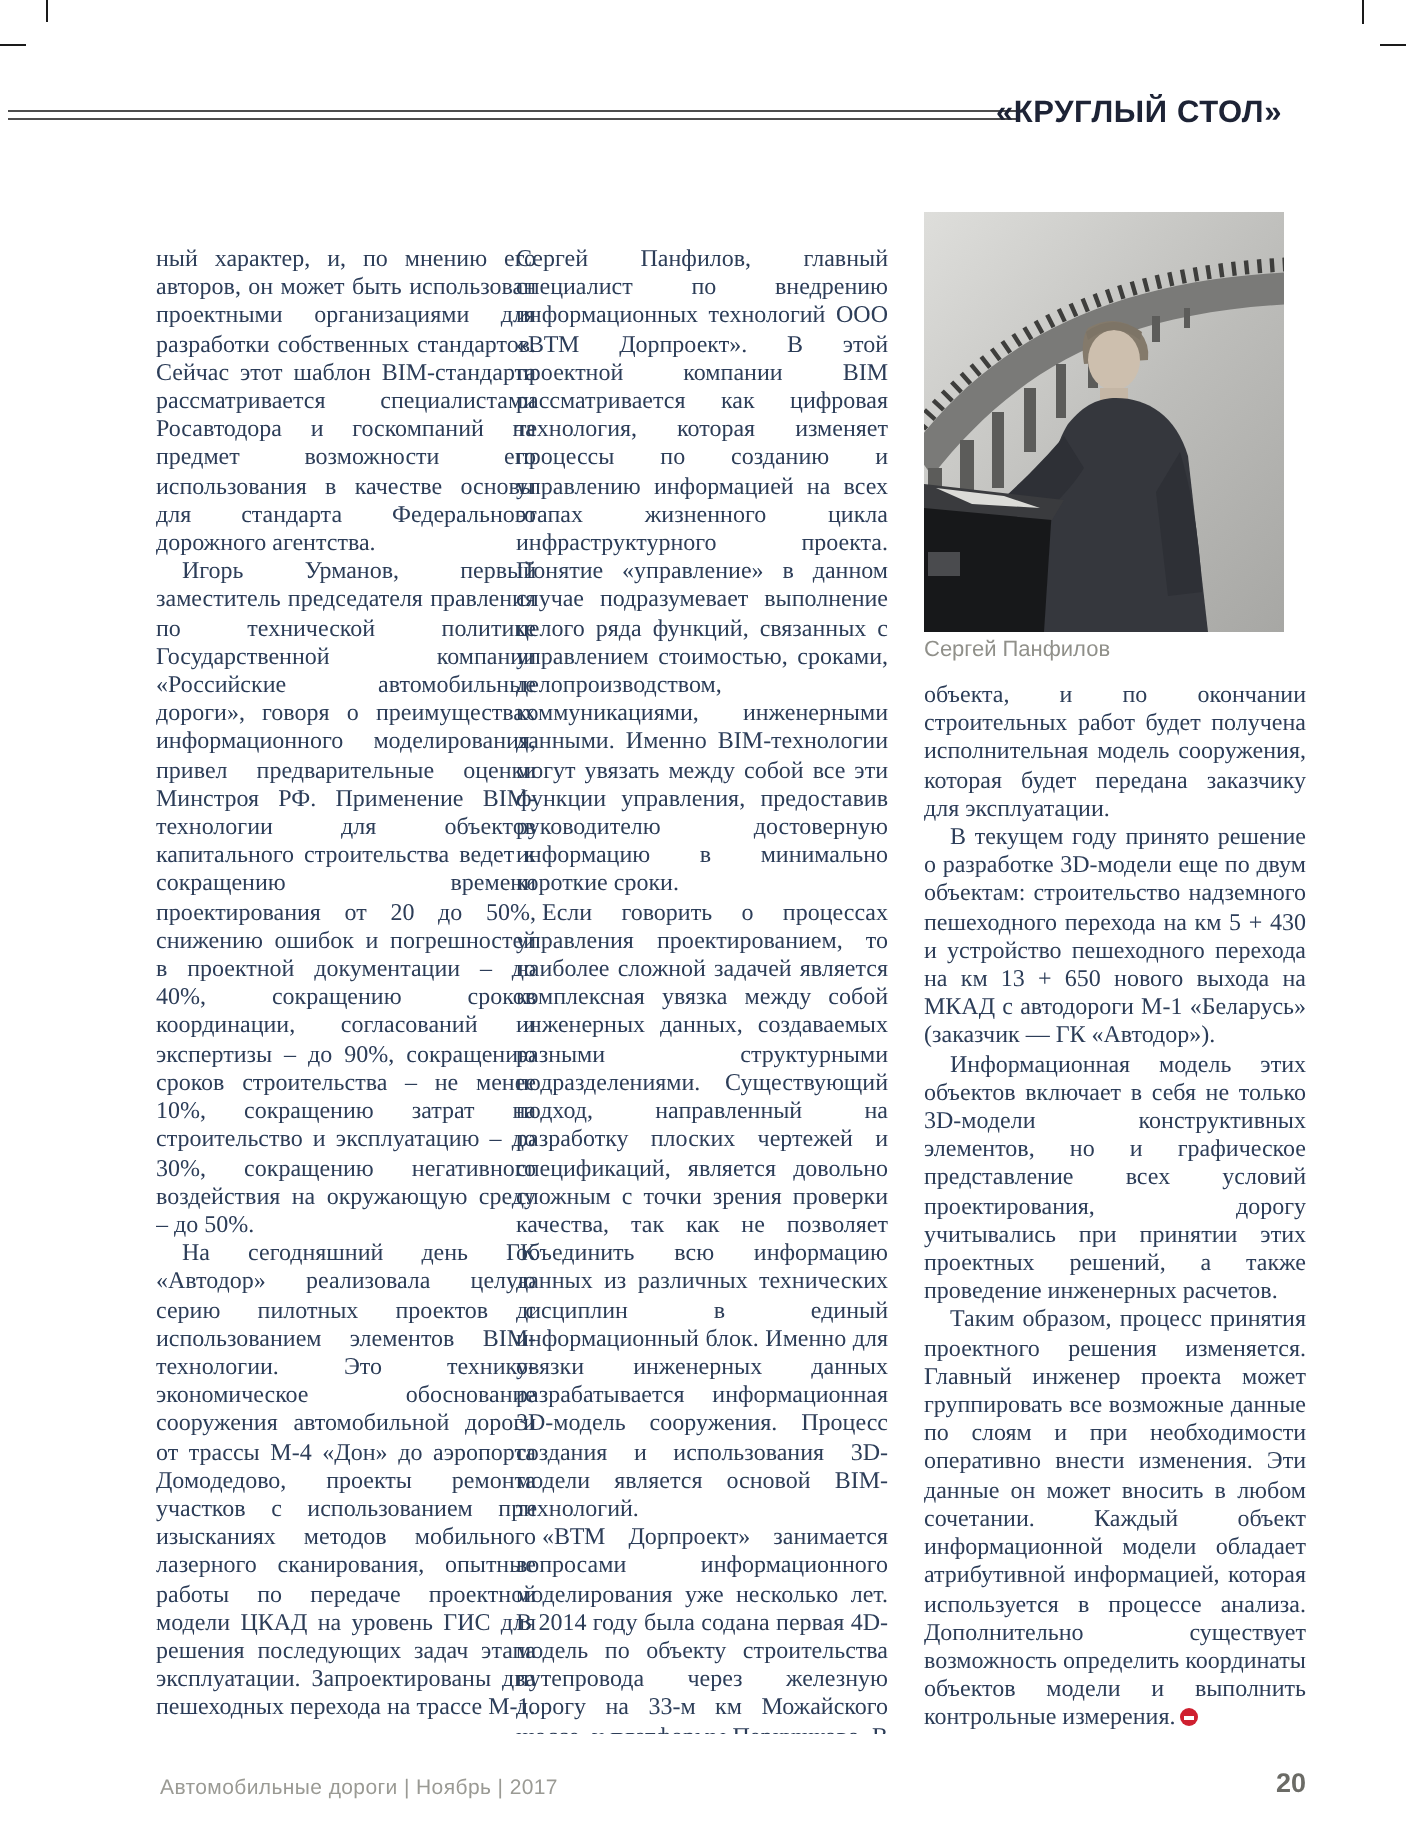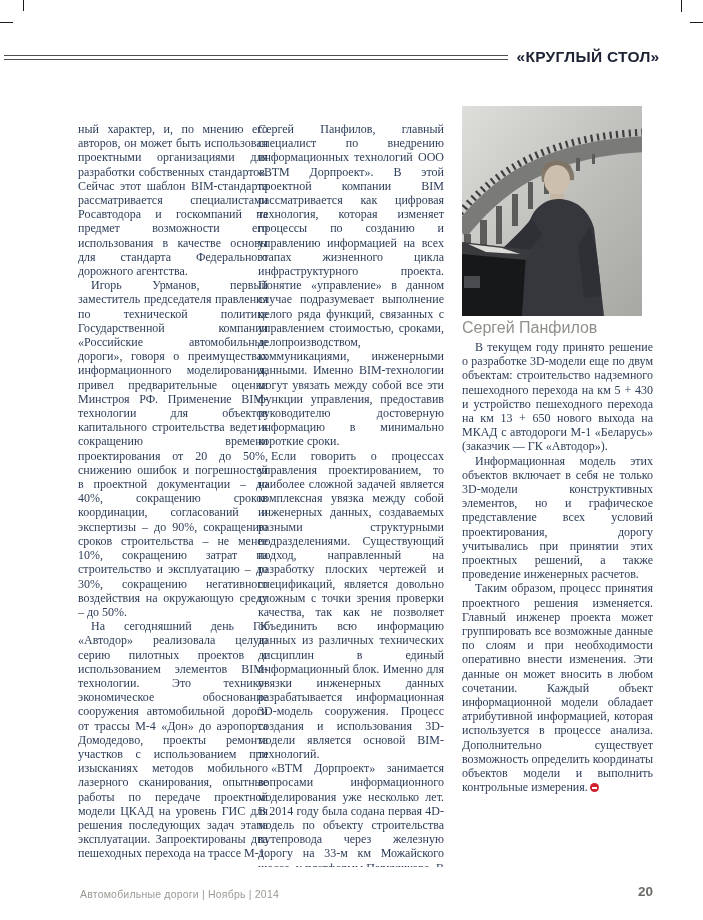--- a/index.html
+++ b/index.html
@@ -19,21 +19,21 @@
 
   
   .section-rule {
     position: absolute; left: 4px; top: 55px; width: 504px; height: 3px;
     border-top: 1px solid #4d4d4d; border-bottom: 1px solid #4d4d4d;
   }
   .section-label {
     position: absolute; top: 48px; right: 25px; width: 180px;
     font-family: "Liberation Sans", sans-serif;
     font-size: 15.5px; font-weight: bold; letter-spacing: 0.3px;
-    color: #1d2335; text-align: center;
+    color: #1d2335; text-align: left;
   }
 
   
   .col {
     position: absolute; top: 97px;
     font-size: 12px; line-height: 14.2px;
     color: #2c3d58; text-align: justify;
     hyphens: auto; -webkit-hyphens: auto;
     overflow: hidden;
   }
@@ -51,21 +51,21 @@
   }
 
   
   .photo-frame {
     position: absolute; left: 462px; top: 106px; width: 180px; height: 210px;
     overflow: hidden;
   }
   .photo-caption {
     position: absolute; left: 462px; top: 319px; width: 190px;
     font-family: "Liberation Sans", sans-serif;
-    font-size: 16px; color: #90908a; text-align: left;
+    font-size: 11px; color: #90908a; text-align: left;
   }
   .col-3-text { position: absolute; left: 462px; top: 340px; width: 191px; height: 528px;
     font-size: 12px; line-height: 14.2px; color: #2c3d58; text-align: justify;
     hyphens: auto; -webkit-hyphens: auto; overflow: hidden;
   }
   .col-3-text p { margin: 0; text-indent: 13px; }
   .col-3-text p.cont { text-indent: 0; }
 
   
   .end-mark {
@@ -156,19 +156,20 @@
       <path d="M 0 140 L 64 148 L 60 210 L 0 210 Z" fill="#17181a"></path>
       <path d="M 0 136 L 70 144 L 64 154 L 0 148 Z" fill="#3a3b3e"></path>
       <path d="M 6 138 L 40 142 L 58 148 L 24 146 Z" fill="#dcdcd8"></path>
       <rect x="2" y="170" width="16" height="12" fill="#4a4b4e"></rect>
     </g>
   </svg>
 </div>
 <div class="photo-caption">Сергей Панфилов</div>
 
 <div class="col-3-text">
+  <p class="cont">объекта, и по окончании строительных работ будет получена исполнительная модель сооружения, которая будет передана заказчику для эксплуатации.</p>
   <p>В текущем году принято решение о разработке 3D-модели еще по двум объектам:  строительство надземного пешеходного перехода на км 5 + 430 и устройство пешеходного перехода на км 13 + 650 нового выхода на МКАД с автодороги М-1 «Беларусь» (заказчик — ГК «Автодор»).</p>
   <p>Информационная модель этих объектов включает в себя не только 3D-модели конструктивных элементов, но и графическое представление всех условий проектирования, дорогу учитывались при принятии этих проектных решений, а также проведение инженерных расчетов.</p>
   <p><span>Таким образом, процесс принятия проектного решения изменяется. Главный инженер проекта может группировать все возможные данные по слоям и при необходимости оперативно внести изменения. Эти данные он может вносить в любом сочетании. Каждый объект информационной модели обладает атрибутивной информацией, которая используется в процессе анализа. Дополнительно существует возможность определить координаты объектов модели и выполнить контрольные измерения.</span><span class="end-mark"></span></p>
 </div>
 
-<div class="footer-journal">Автомобильные дороги | Ноябрь | 2014</div>
+<div class="footer-journal">Автомобильные дороги | Ноябрь | 2017</div>
 <div class="footer-page-number">20</div>
 
 </body></html>

